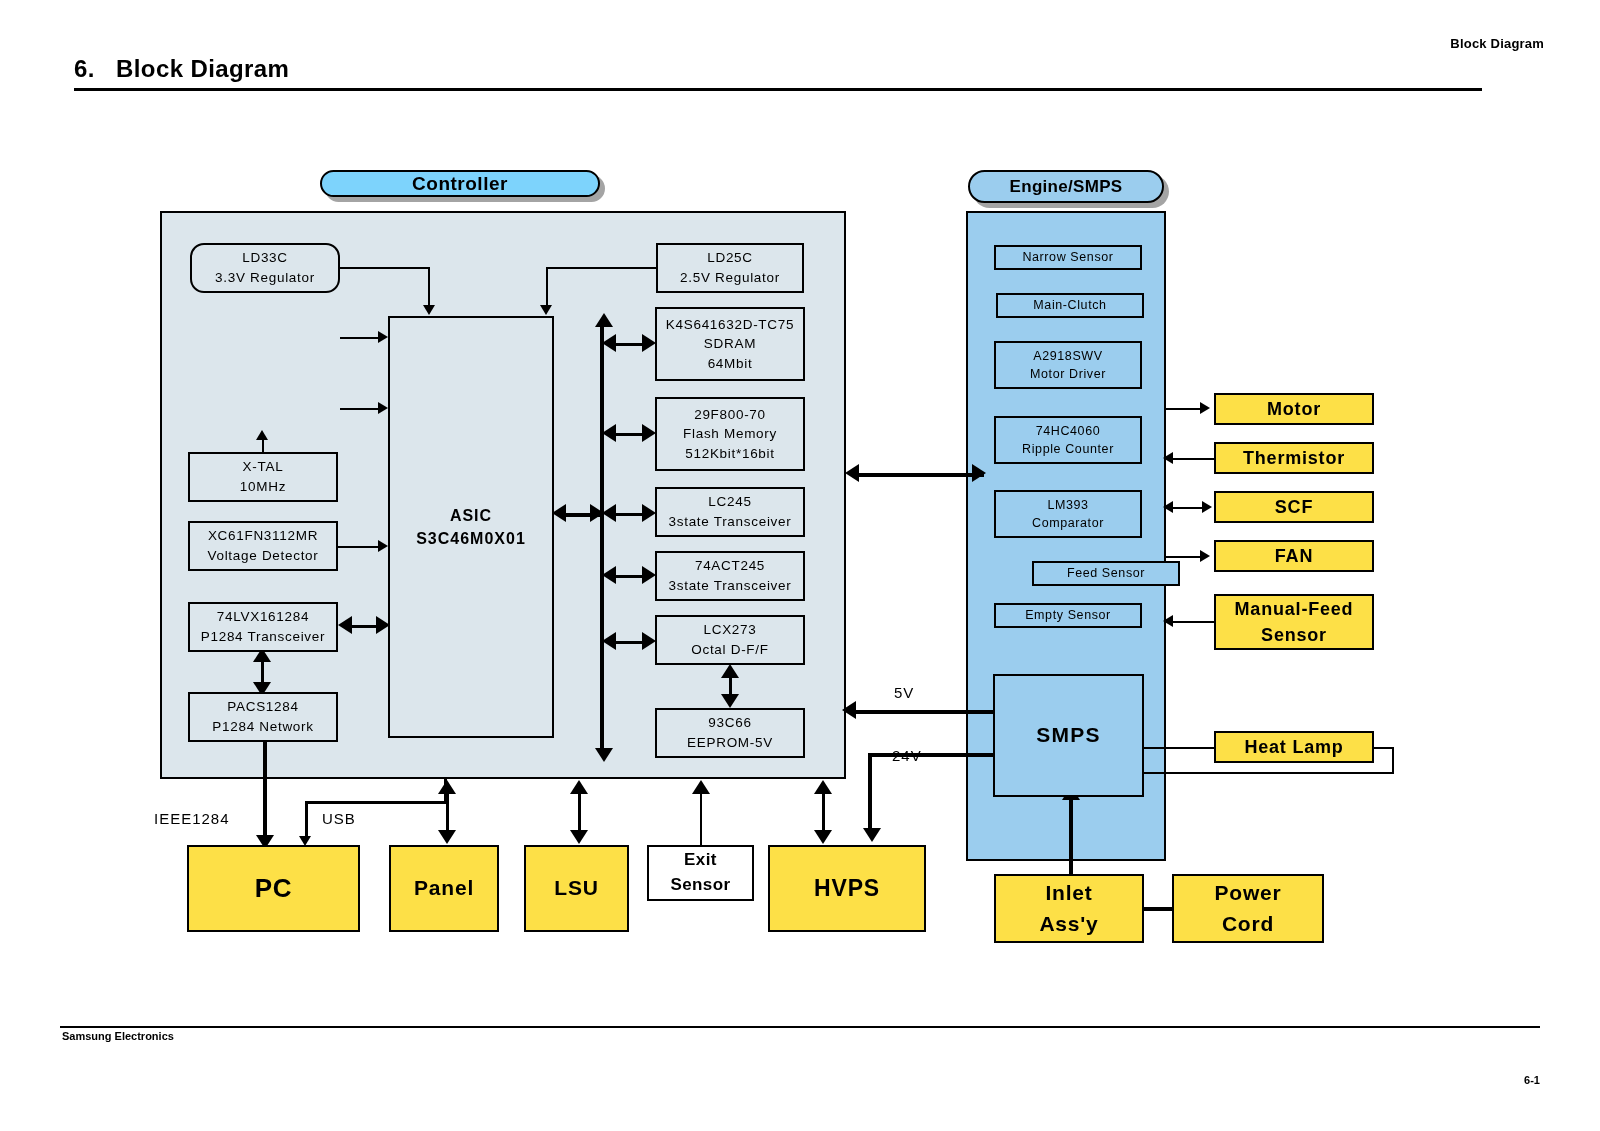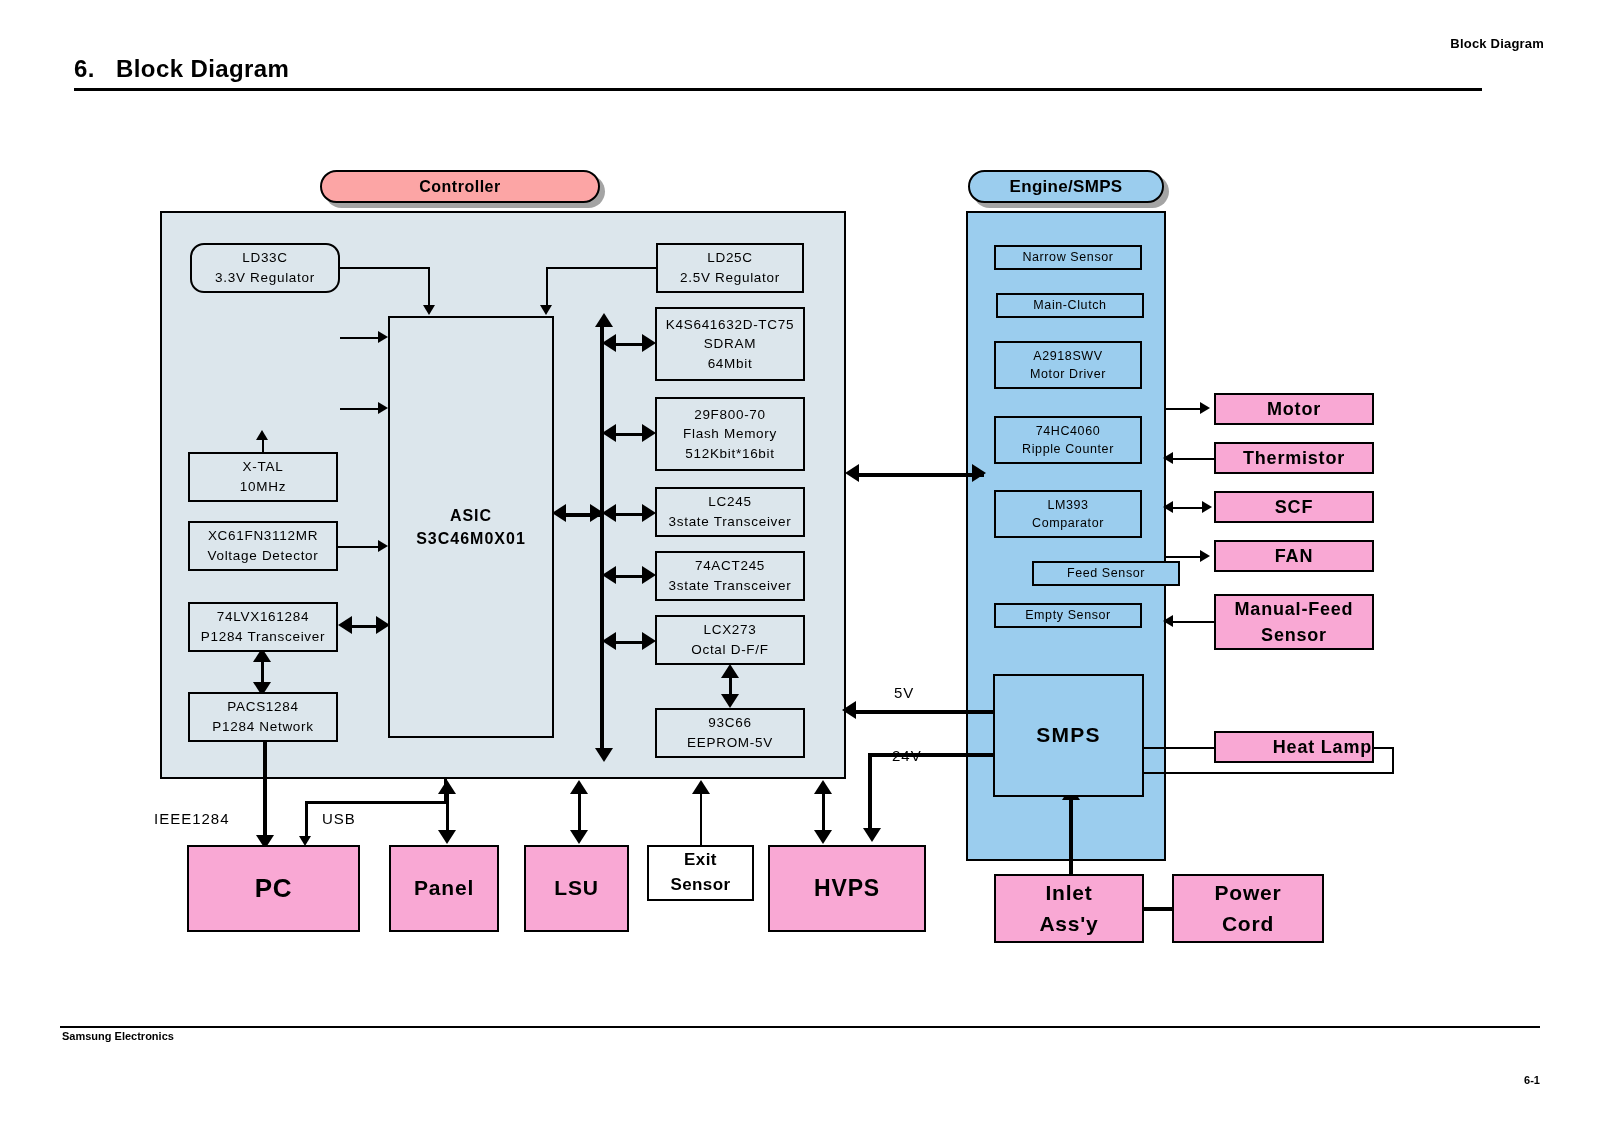--- a/index.html
+++ b/index.html
@@ -43,22 +43,22 @@
 
   
   .tab{
     position:absolute;border:2px solid #000;border-radius:22px;
     display:flex;align-items:center;justify-content:center;
     font-weight:bold;box-sizing:border-box;
     box-shadow:5px 5px 0 rgba(90,90,90,.55);
     z-index:5;
   }
   #tab-controller{
-    left:320px;top:170px;width:280px;height:33px;
-    background:#fca5a5;font-size:16px;letter-spacing:.5px;
+    left:320px;top:170px;width:280px;height:27px;
+    background:#7dd3fc;font-size:19px;letter-spacing:.5px;
   }
   #tab-engine{
     left:968px;top:170px;width:196px;height:33px;
     background:#9bcdee;font-size:17px;letter-spacing:.3px;
   }
 
   
   .box{
     position:absolute;box-sizing:border-box;
     border:2px solid #000;
@@ -68,21 +68,21 @@
     line-height:1.45;
     z-index:3;
   }
   .box .l{display:block;white-space:nowrap;}
 
   
   .chip{background:#dce6ec;font-size:13.5px;letter-spacing:.7px;}
   
   .echip{background:#9bcdee;font-size:12.5px;letter-spacing:.6px;}
   
-  .wbox{background:#f9a8d4;font-size:18px;font-weight:bold;letter-spacing:.8px;}
+  .wbox{background:#fde047;font-size:18px;font-weight:bold;letter-spacing:.8px;}
   .wbox-sm{background:#ffffff;font-size:15px;font-weight:bold;letter-spacing:.4px;}
 
   #asic{
     left:388px;top:316px;width:166px;height:422px;
     background:#dce6ec;font-size:16px;font-weight:bold;letter-spacing:1px;
   }
   #smps{
     left:993px;top:674px;width:151px;height:123px;
     background:#9bcdee;font-size:21px;font-weight:bold;letter-spacing:1.2px;
   }
@@ -228,21 +228,21 @@
   <div class="box wbox" style="left:1214px;top:491px;width:160px;height:32px;">
     <span class="l">SCF</span>
   </div>
   <div class="box wbox" style="left:1214px;top:540px;width:160px;height:32px;">
     <span class="l">FAN</span>
   </div>
   <div class="box wbox" style="left:1214px;top:594px;width:160px;height:56px;">
     <span class="l">Manual-Feed</span>
     <span class="l">Sensor</span>
   </div>
-  <div class="box wbox" style="left:1214px;top:731px;width:160px;height:32px;align-items:flex-end;">
+  <div class="box wbox" style="left:1214px;top:731px;width:160px;height:32px;">
     <span class="l">Heat Lamp</span>
   </div>
 
   <div class="box wbox" style="left:187px;top:845px;width:173px;height:87px;font-size:26px;">
     <span class="l">PC</span>
   </div>
   <div class="box wbox" style="left:389px;top:845px;width:110px;height:87px;font-size:21px;">
     <span class="l">Panel</span>
   </div>
   <div class="box wbox" style="left:524px;top:845px;width:105px;height:87px;font-size:21px;">

